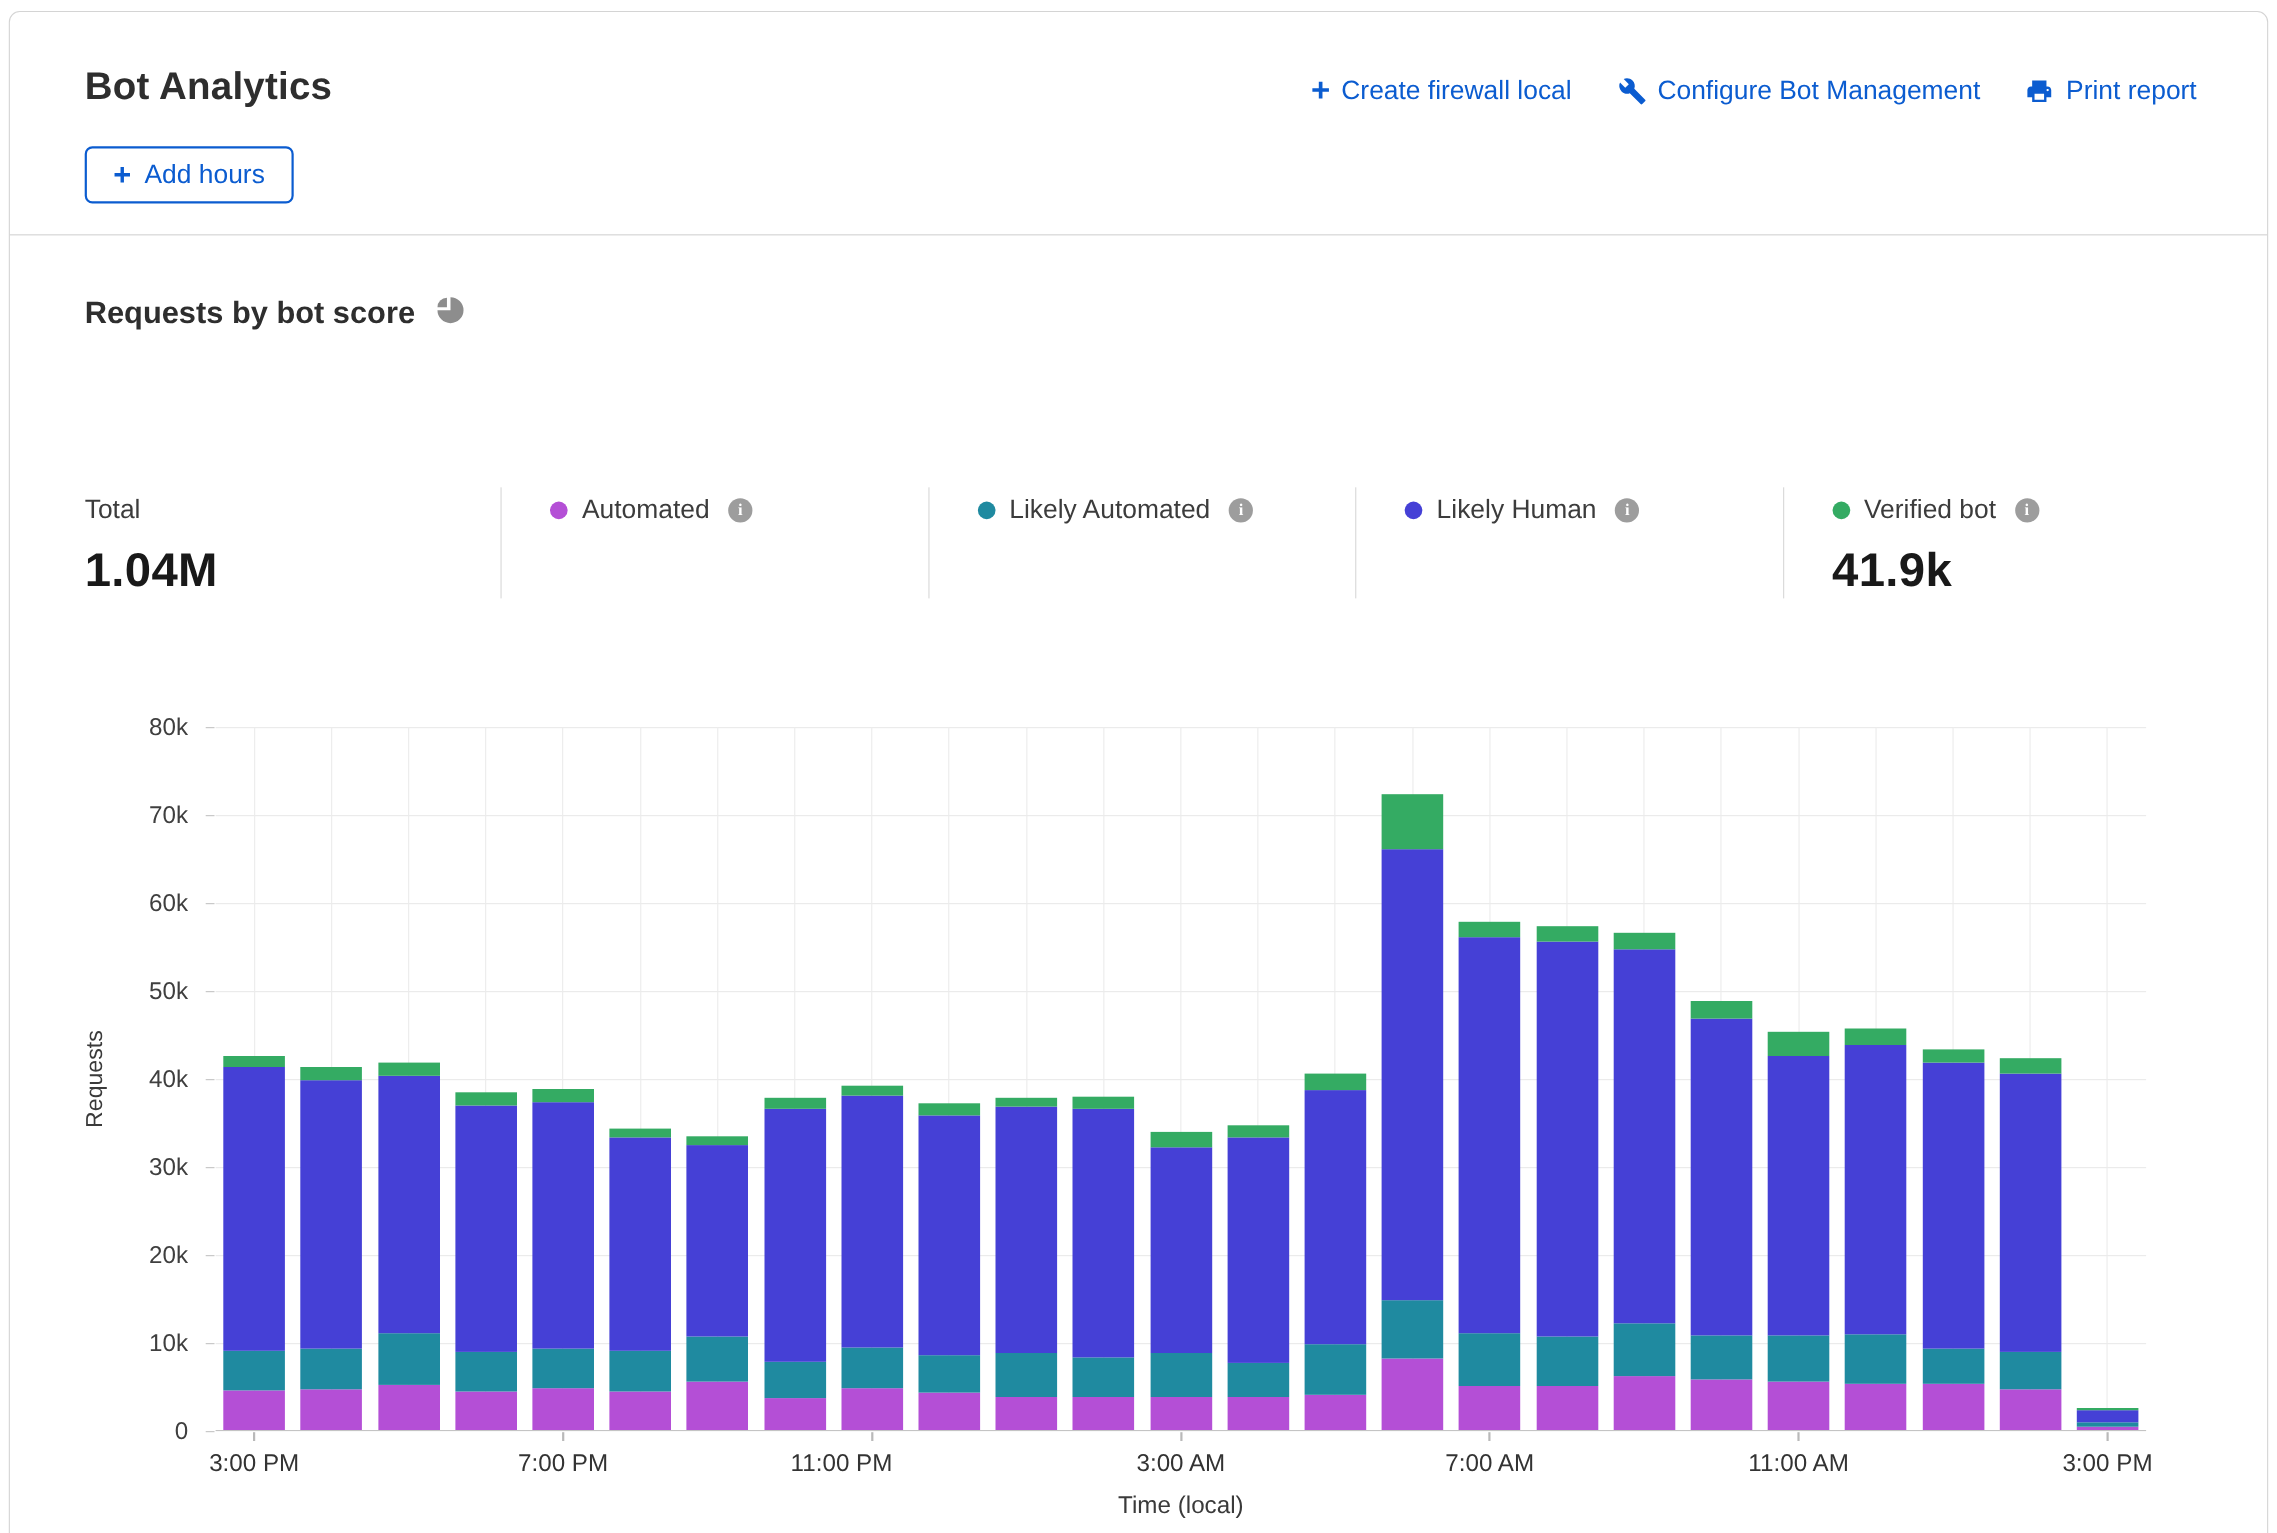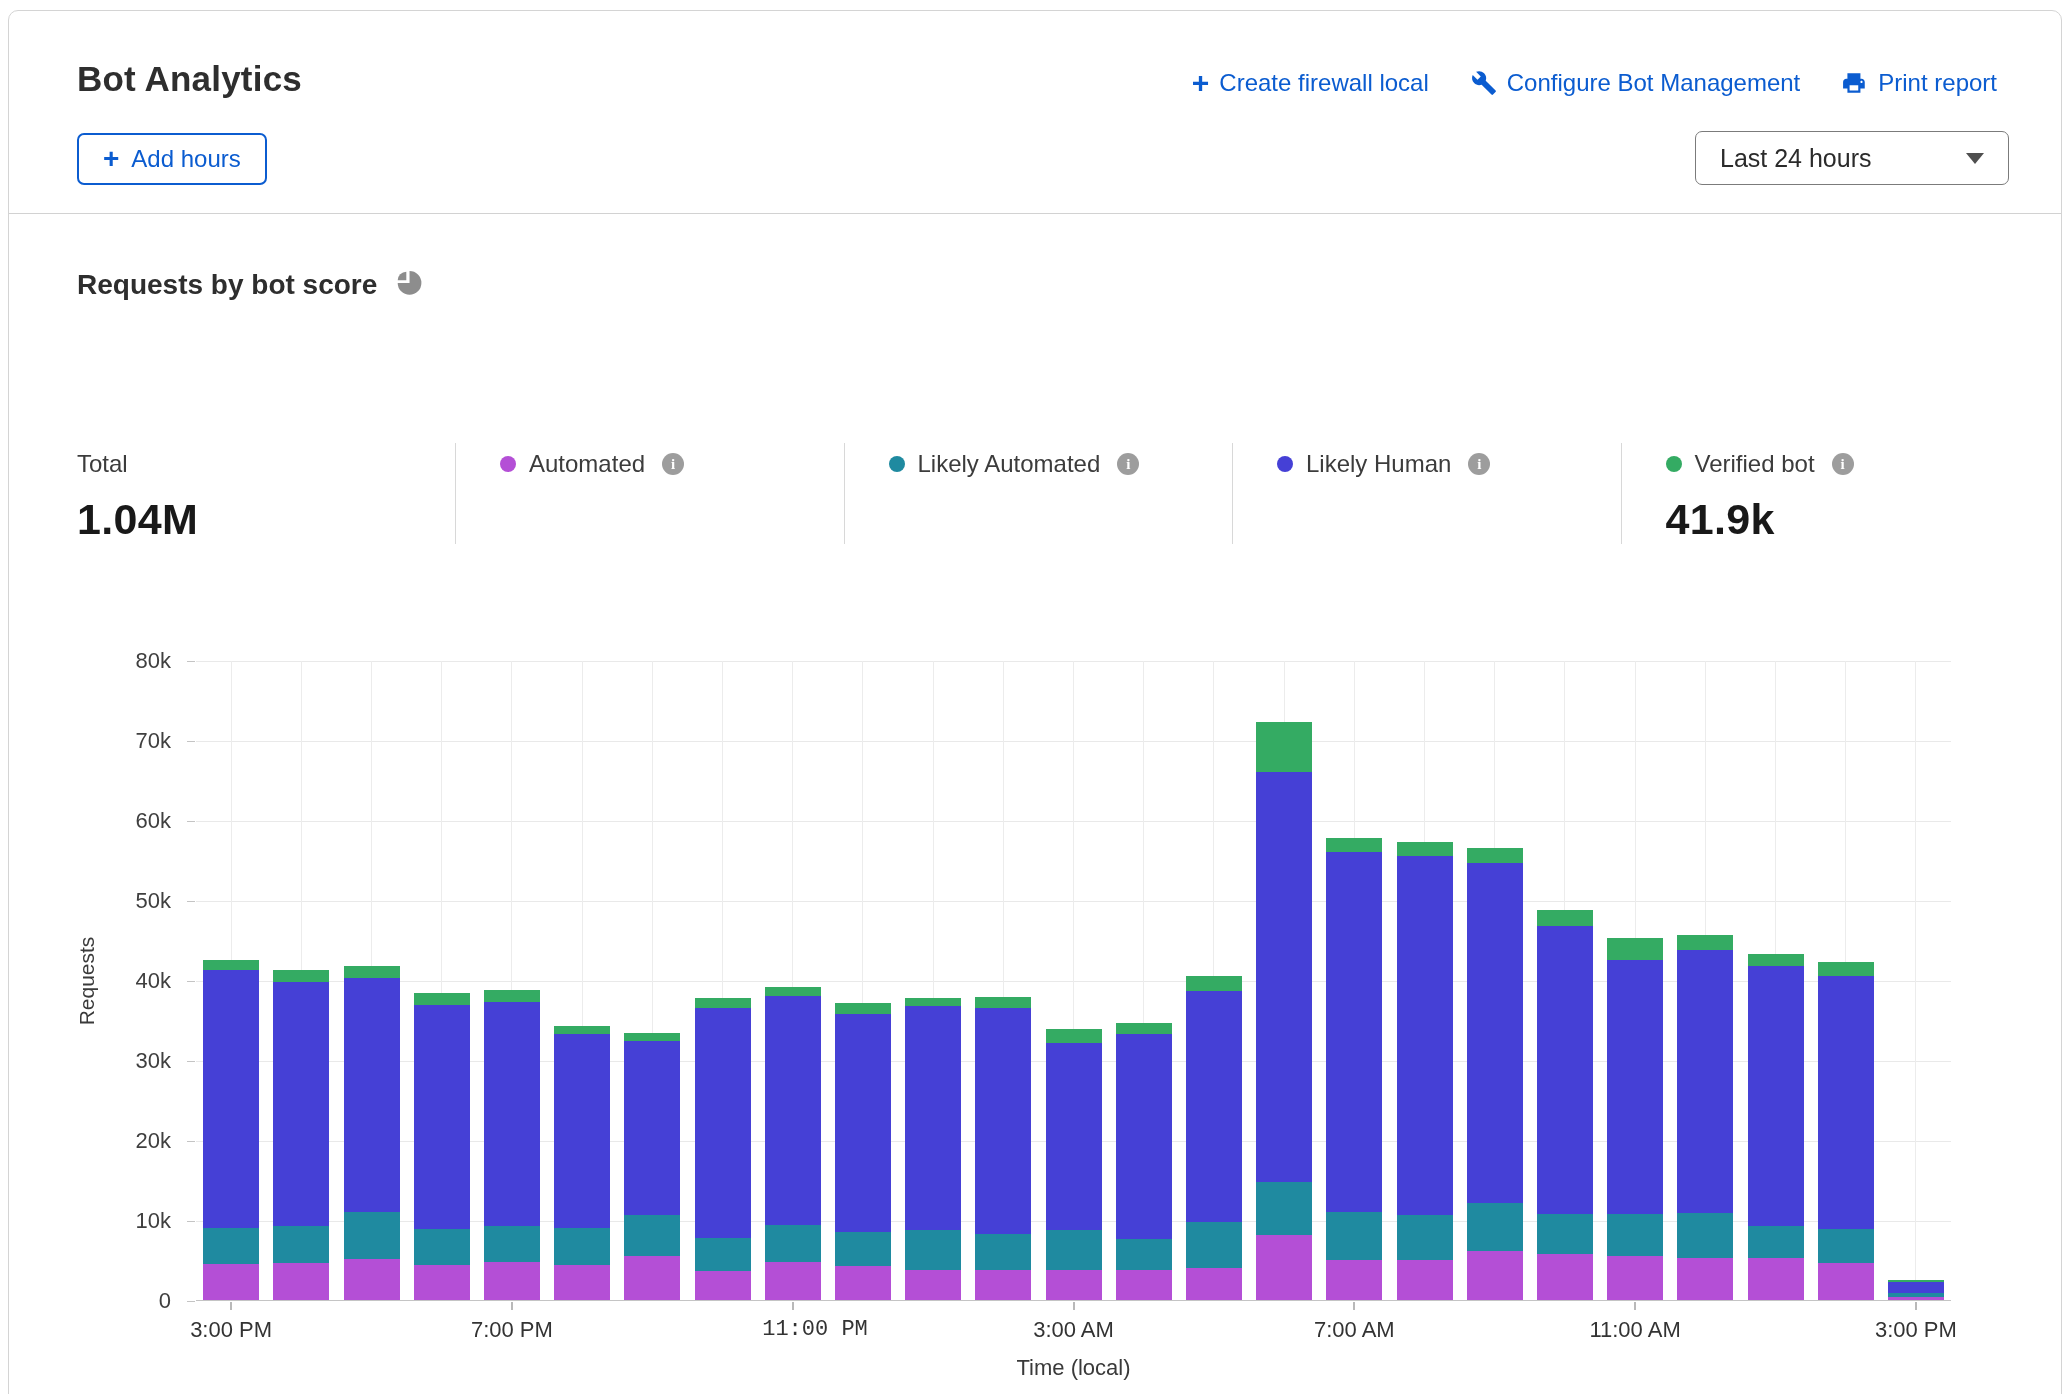--- a/index.html
+++ b/index.html
@@ -86,24 +86,20 @@
       </span>
       <span>Print report</span>
     </div>
   </div>
 
   <button class="add-filter">
     <span class="plus">+</span>
     <span>Add hours</span>
   </button>
 
-  <div class="dropdown">
-    <span>Last 24 hours</span>
-    <span class="caret"></span>
-  </div>
 
   <div class="divider"></div>
 
   <div class="section-row">
     <span class="section-title">Requests by bot score</span>
     <span>
       <svg width="28" height="27" viewBox="0 0 26 25">
         <path d="M13.5 12 L13.5 1 A11 11 0 1 1 2.5 12 Z" fill="#8d8d8d"></path>
         <path d="M10.5 9.5 L2.5 9.5 A8 8 0 0 1 10.5 1.5 Z" fill="#8d8d8d"></path>
       </svg>
@@ -359,21 +355,21 @@
     <div class="ylab" style="left: 52px; top: 797px;">60k</div>
     <div class="ytickmark" style="left: 178px; top: 810px;"></div>
     <div class="ylab" style="left: 52px; top: 717px;">70k</div>
     <div class="ytickmark" style="left: 178px; top: 730px;"></div>
     <div class="ylab" style="left: 52px; top: 637px;">80k</div>
     <div class="ytickmark" style="left: 178px; top: 650px;"></div>
     <div class="xlab" style="left: 132.1px; top: 1306px;">3:00 PM</div>
     <div class="xtickmark" style="left: 221.1px; top: 1291px;"></div>
     <div class="xlab" style="left: 412.9px; top: 1306px;">7:00 PM</div>
     <div class="xtickmark" style="left: 501.9px; top: 1291px;"></div>
-    <div class="xlab" style="left: 716px; top: 1306px; font-family: Liberation Mono, monospace;">11:00 PM</div>
+    <div class="xlab" style="left: 666px; top: 1306px;">11:00 PM</div>
     <div class="xtickmark" style="left: 782.7px; top: 1291px;"></div>
     <div class="xlab" style="left: 974.5px; top: 1306px;">3:00 AM</div>
     <div class="xtickmark" style="left: 1063.5px; top: 1291px;"></div>
     <div class="xlab" style="left: 1255.3px; top: 1306px;">7:00 AM</div>
     <div class="xtickmark" style="left: 1344.3px; top: 1291px;"></div>
     <div class="xlab" style="left: 1536.1px; top: 1306px;">11:00 AM</div>
     <div class="xtickmark" style="left: 1625.1px; top: 1291px;"></div>
     <div class="xlab" style="left: 1816.9px; top: 1306px;">3:00 PM</div>
     <div class="xtickmark" style="left: 1905.9px; top: 1291px;"></div>
   </div>

